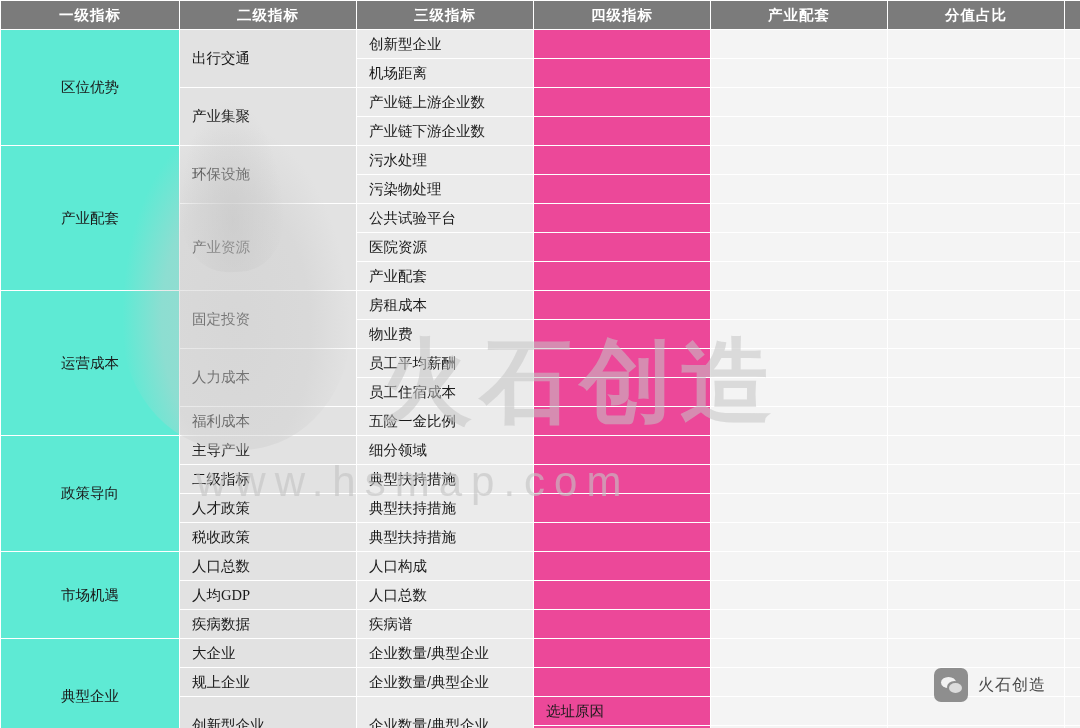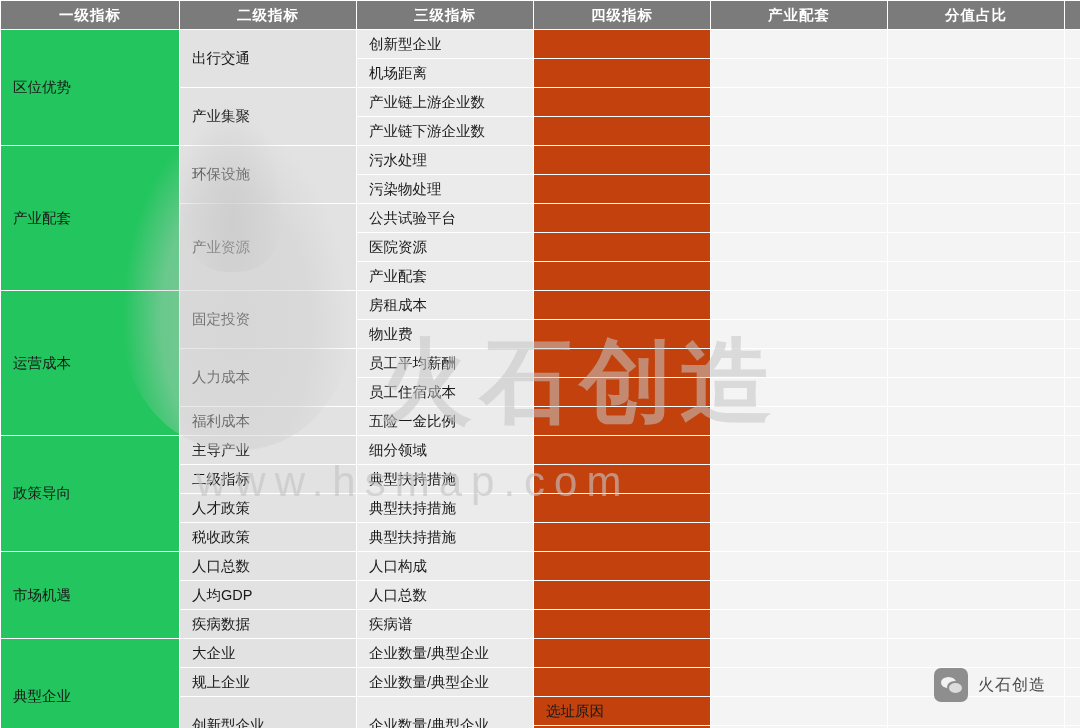--- a/index.html
+++ b/index.html
@@ -134,24 +134,24 @@
   }
   table.grid thead th {
     height: 28px;
     background: #7b7b7b;
     color: #ffffff;
     text-align: center;
     font-weight: bold;
     letter-spacing: 1px;
     font-size: 14.5px;
   }
-  td.c1 { background: #22c55e; font-size: 15px; }
-  td.c2 { background: #e2e2e2; text-align: left; }
+  td.c1 { background: #5eead4; text-align: center; font-size: 15px; }
+  td.c2 { background: #e2e2e2; text-align: left; font-family: Liberation Serif, serif; }
   td.c3 { background: #ebebeb; text-align: left; }
-  td.c4 { background: #c2410c; text-align: left; }
+  td.c4 { background: #ec4899; text-align: left; }
   td.c5 { background: #f4f4f4; }
   td.c6 { background: #f4f4f4; }
   td.c7 { background: #f4f4f4; }
   tr.body-row td { height: 28px; }
 </style>
 </head>
 <body>
 
 <div id="watermark">
   <div class="wm-flame"></div>

